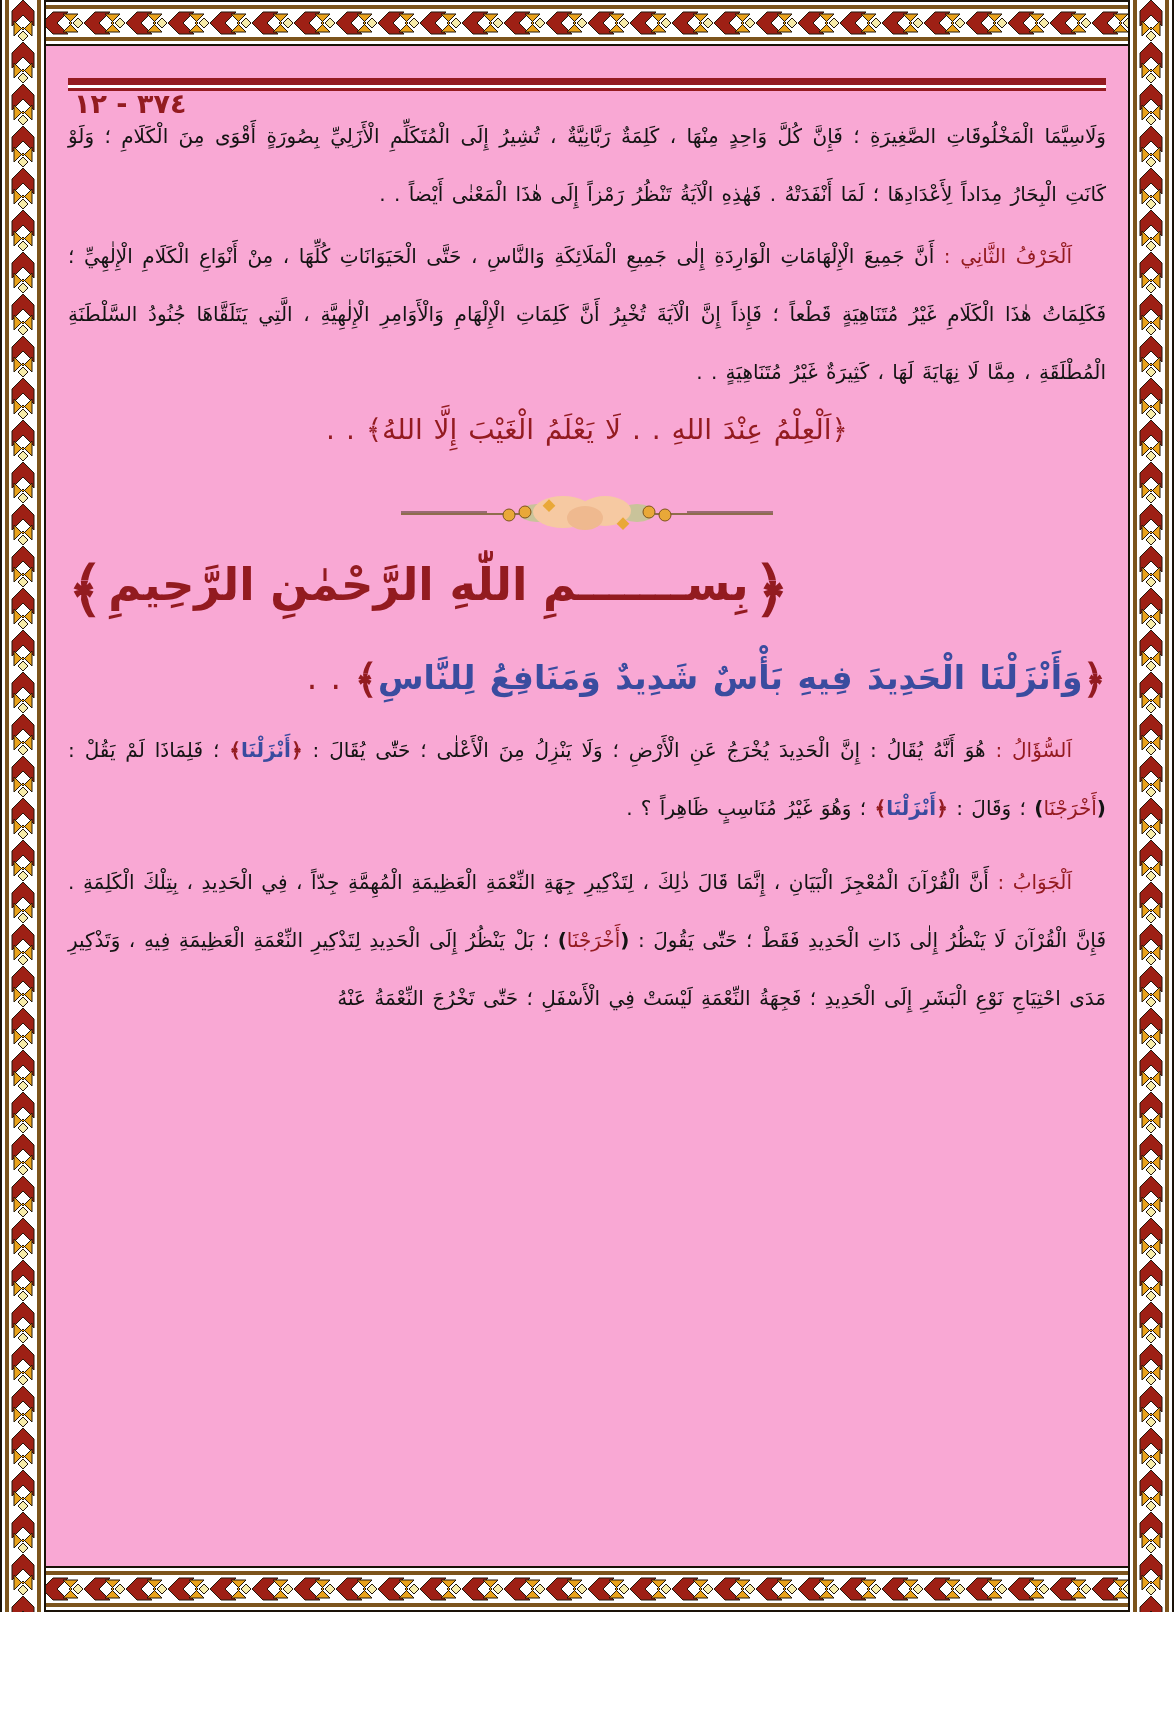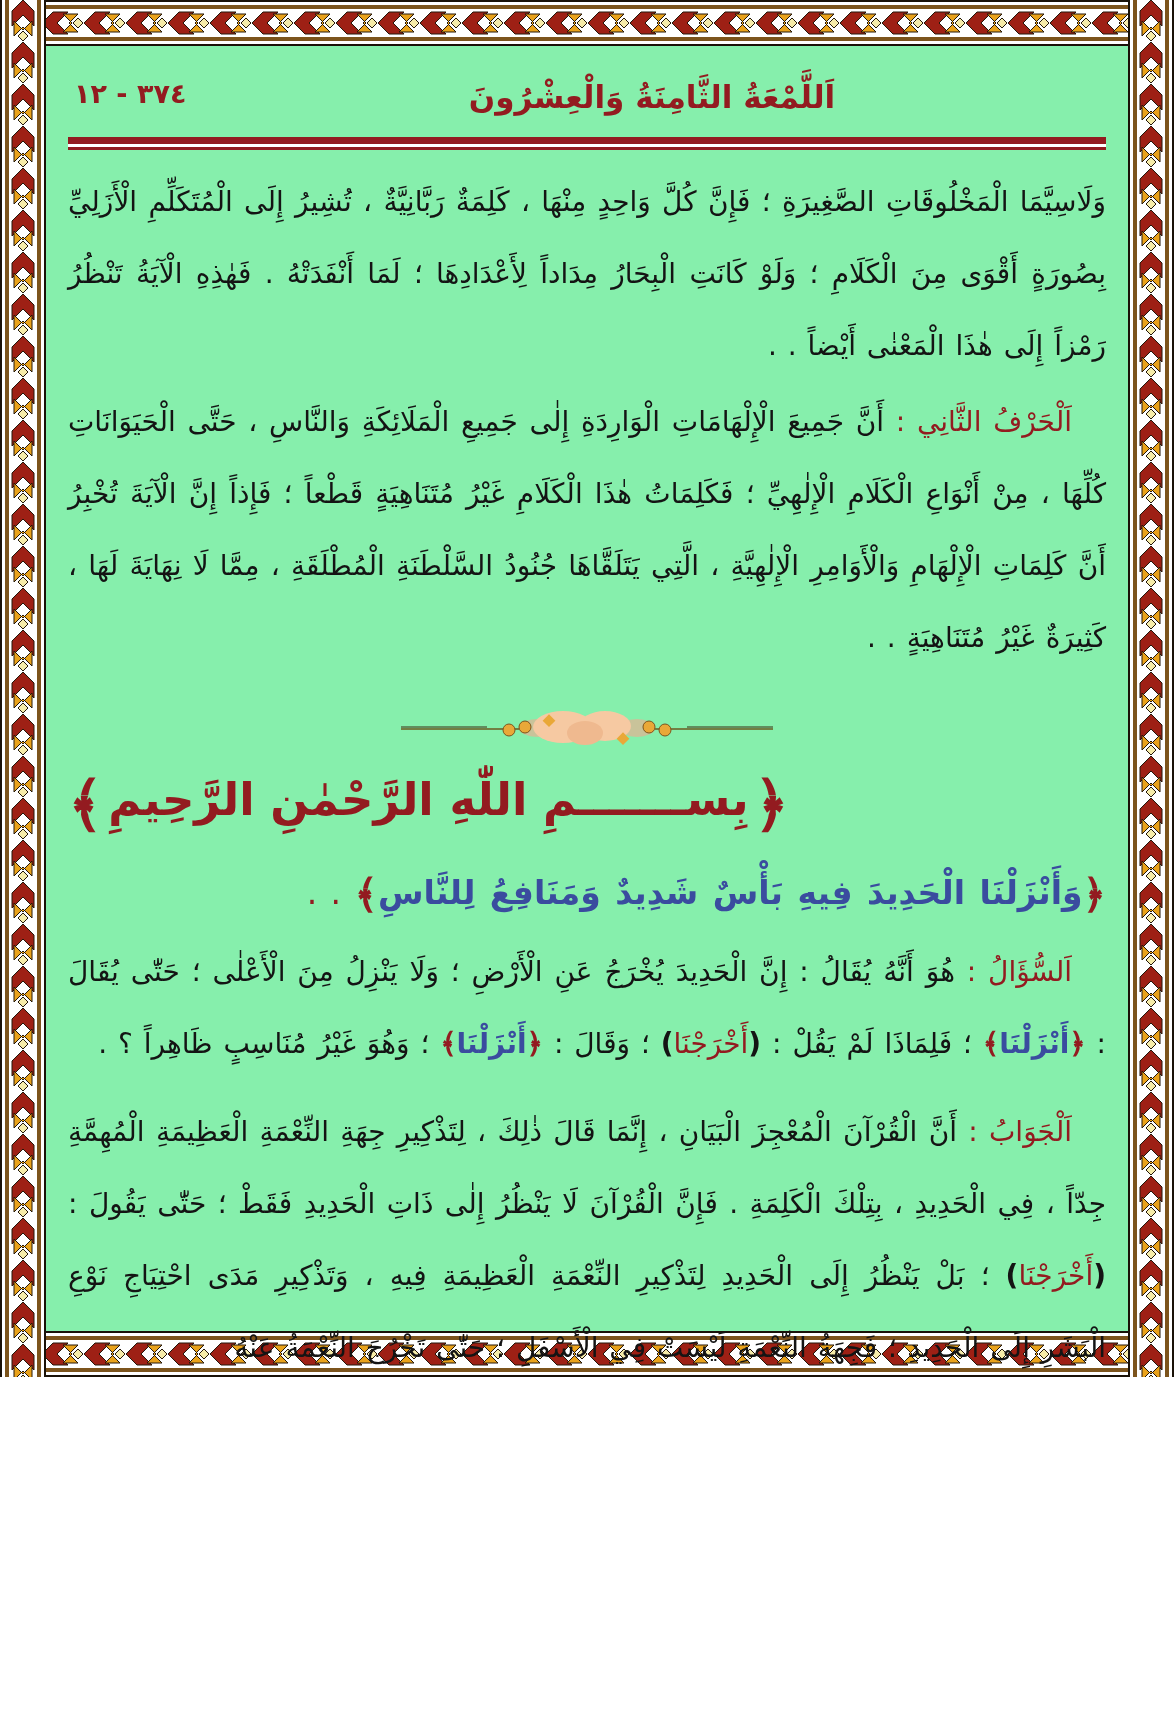--- a/index.html
+++ b/index.html
@@ -1,17 +1,17 @@
 <!DOCTYPE html>
 <html lang="ar" dir="rtl" style="--accent_red: #931b20; --quran_blue: #3a4c9f; --text: #141414; --border_red: #9e2015; --border_gold: #e9a21b; --border_cream: #f6eca9; --border_brown: #7c541c;"><head>
 <meta charset="utf-8">
 <style>
   html,body{margin:0;padding:0;background:#ffffff;}
   .page{
-    position:relative;width:1174px;height:1377px;background:#86efac;overflow:hidden;
+    position:relative;width:1174px;height:1612px;background:#f9a8d4;overflow:hidden;
     font-family:"DejaVu Sans",sans-serif;
   }
   .border-strip{position:absolute;display:block;}
   .b-top{top:0;left:0;}
   .b-bottom{bottom:0;left:0;}
   .b-left{top:0;left:0;}
   .b-right{top:0;right:0;}
 
   .content{position:absolute;left:46px;right:46px;top:46px;bottom:46px;padding:22px 22px 0;direction:rtl;}
 
@@ -25,21 +25,21 @@
     color:var(--accent_red);font-weight:bold;font-size:27px;letter-spacing:2px;
   }
   .header-rule{
     height:13px;margin-top:10px;
     background:linear-gradient(to bottom,
       var(--accent_red) 0 7px, #ffffff 7px 10px, var(--accent_red) 10px 13px);
   }
 
   .doc-body p{margin:0;}
   .body-par{
-    font-size:28px;line-height:72px;text-align:justify;text-justify:inter-word;
+    font-size:20px;line-height:58px;text-align:justify;text-justify:inter-word;
     color:var(--text);word-spacing:2px;
   }
   .indent{text-indent:34px;}
   .mt-a{margin-top:16px !important;}
   .mt-b{margin-top:4px !important;}
   .mt-c{margin-top:24px !important;}
   .mt-d{margin-top:10px !important;}
 
   .seg-dark{color:var(--text);}
   .seg-red{color:var(--accent_red);font-weight:normal;}
@@ -97,30 +97,30 @@
     <rect width="46" height="1725" fill="url(#chainV)"></rect>
   </svg>
   <svg class="border-strip b-right" width="46" height="1725">
     <rect width="46" height="1725" fill="url(#chainV)"></rect>
   </svg>
 
   <div class="content">
 
     <header class="page-header">
       <div class="page-number">٣٧٤ - ١٢</div>
-      <h1 class="page-title">اَللَّمْعَةُ الثَّامِنَةُ وَالْعِشْرُونَ</h1>
       <div class="header-rule"></div>
     </header>
 
     <main class="doc-body">
 
       <p class="body-par mt-a"><span class="seg seg-dark">وَلَاسِيَّمَا الْمَخْلُوقَاتِ الصَّغِيرَةِ ؛ فَإِنَّ كُلَّ وَاحِدٍ مِنْهَا ، كَلِمَةٌ رَبَّانِيَّةٌ ، تُشِيرُ إِلَى الْمُتَكَلِّمِ الْأَزَلِيِّ بِصُورَةٍ أَقْوَى مِنَ الْكَلَامِ ؛ وَلَوْ كَانَتِ الْبِحَارُ مِدَاداً لِأَعْدَادِهَا ؛ لَمَا أَنْفَدَتْهُ . فَهٰذِهِ الْآيَةُ تَنْظُرُ رَمْزاً إِلَى هٰذَا الْمَعْنٰى أَيْضاً . .</span></p>
 
       <p class="body-par indent mt-b"><span class="seg seg-red">اَلْحَرْفُ الثَّانِي : </span><span class="seg seg-dark">أَنَّ جَمِيعَ الْإِلْهَامَاتِ الْوَارِدَةِ إِلٰى جَمِيعِ الْمَلَائِكَةِ وَالنَّاسِ ، حَتَّى الْحَيَوَانَاتِ كُلِّهَا ، مِنْ أَنْوَاعِ الْكَلَامِ الْإِلٰهِيِّ ؛ فَكَلِمَاتُ هٰذَا الْكَلَامِ غَيْرُ مُتَنَاهِيَةٍ قَطْعاً ؛ فَإِذاً إِنَّ الْآيَةَ تُخْبِرُ أَنَّ كَلِمَاتِ الْإِلْهَامِ وَالْأَوَامِرِ الْإِلٰهِيَّةِ ، الَّتِي يَتَلَقَّاهَا جُنُودُ السَّلْطَنَةِ الْمُطْلَقَةِ ، مِمَّا لَا نِهَايَةَ لَهَا ، كَثِيرَةٌ غَيْرُ مُتَنَاهِيَةٍ . .</span></p>
 
+      <p class="quote-center"><span class="seg seg-red">﴿اَلْعِلْمُ عِنْدَ اللهِ . . لَا يَعْلَمُ الْغَيْبَ إِلَّا اللهُ﴾ . .</span></p>
 
       <div class="ornament-divider">
         <svg width="380" height="40" viewBox="0 0 380 40">
           <path d="M4 21 H376" stroke="#6b5a20" stroke-width="1.5" fill="none"></path>
           <path d="M4 19 H90 M290 19 H376" stroke="#3a2c10" stroke-width="1" fill="none"></path>
           <ellipse cx="140" cy="20" rx="18" ry="9" fill="#c9c39a"></ellipse>
           <ellipse cx="240" cy="20" rx="18" ry="9" fill="#c9c39a"></ellipse>
           <ellipse cx="166" cy="19" rx="30" ry="16" fill="#f6c9a2"></ellipse>
           <ellipse cx="208" cy="18" rx="26" ry="15" fill="#f6c9a2"></ellipse>
           <ellipse cx="188" cy="25" rx="18" ry="12" fill="#efb98f"></ellipse>

